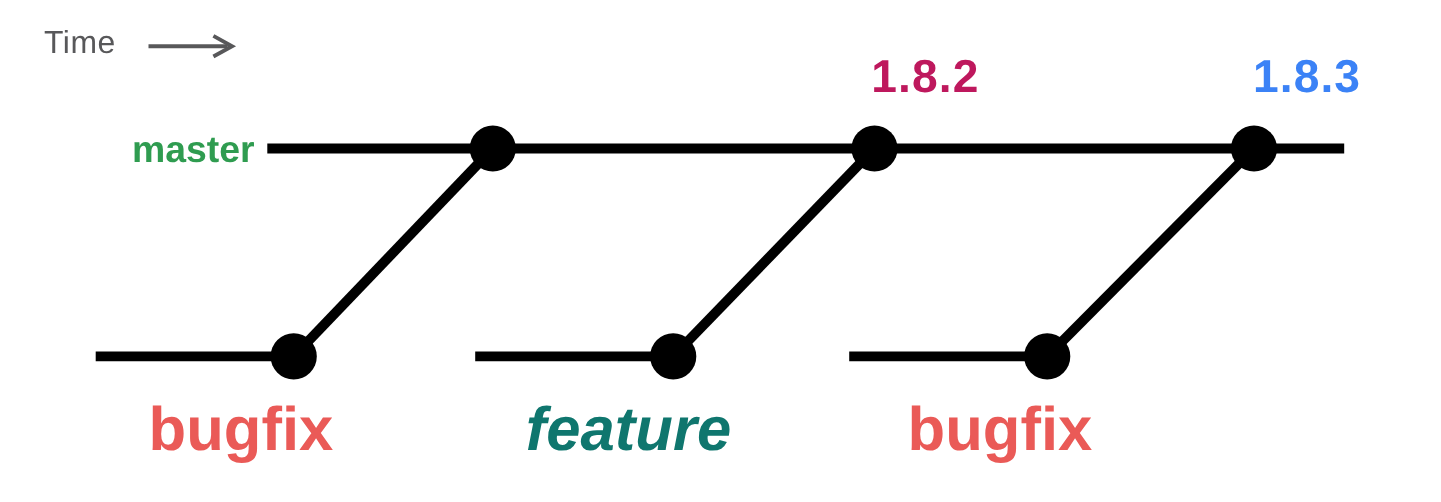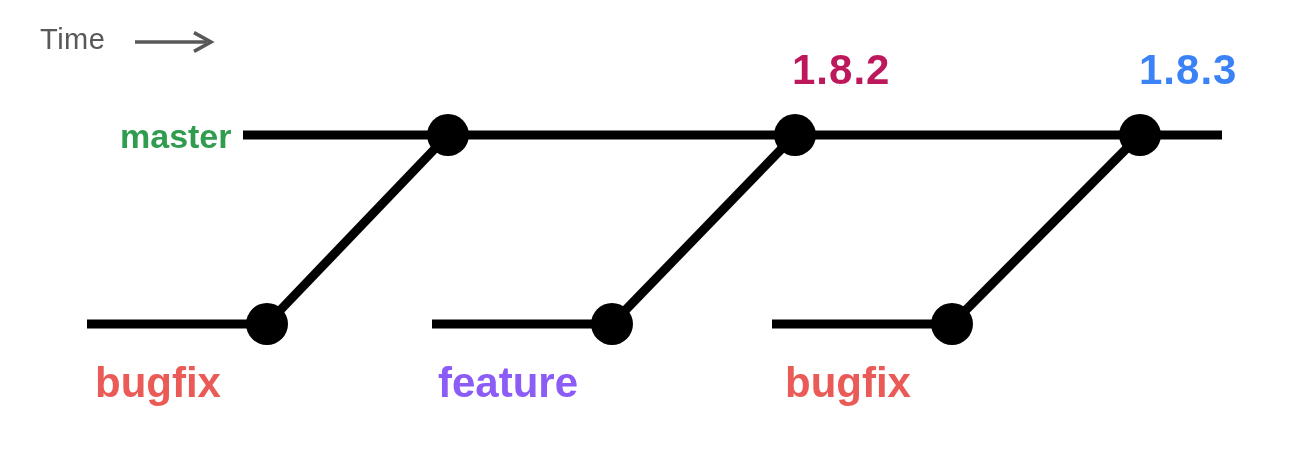--- a/index.html
+++ b/index.html
@@ -43,21 +43,22 @@
   .version-lbl {
     top: 49px;
     font-size: 42px;
     letter-spacing: 1px;
   }
   .v1 { left: 463px; }
   .v2 { left: 792px; }
   .v3 { left: 1139px; }
   .branch-lbl {
     top: 362px;
-    font-size: 42px;
+    font-size: 56px;
+    margin-left: 40px;
   }
   .b1 { left: 95px; }
   .b2 { left: 438px; }
   .b3 { left: 785px; }
 </style>
 </head>
 <body>
 
 <div class="stage">
 
@@ -80,16 +81,16 @@
     </svg>
 
   <div class="lbl time-lbl" style="color: rgb(88, 88, 90);">Time</div>
 
   <div class="lbl master-lbl" style="color: rgb(47, 156, 80);">master</div>
 
   <div class="lbl version-lbl v2" style="color: #be185d;">1.8.2</div>
   <div class="lbl version-lbl v3" style="color: #3b82f6;">1.8.3</div>
 
   <div class="lbl branch-lbl b1" style="color: rgb(234, 90, 87);">bugfix</div>
-  <div class="lbl branch-lbl b2" style="color: #8b5cf6;">feature</div>
+  <div class="lbl branch-lbl b2" style="color: #0f766e; font-style: italic;">feature</div>
   <div class="lbl branch-lbl b3" style="color: rgb(234, 90, 87);">bugfix</div>
 
 </div>
 
 </body></html>

